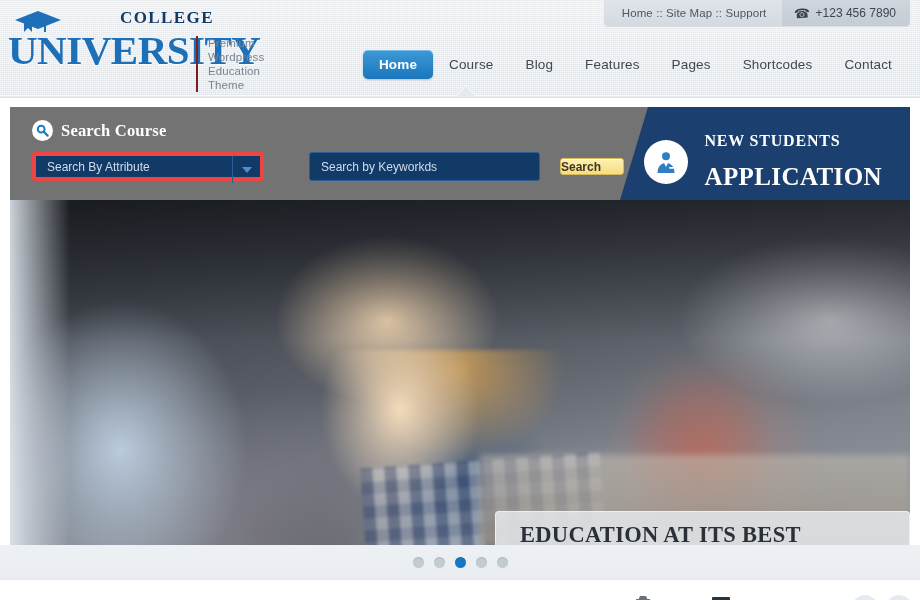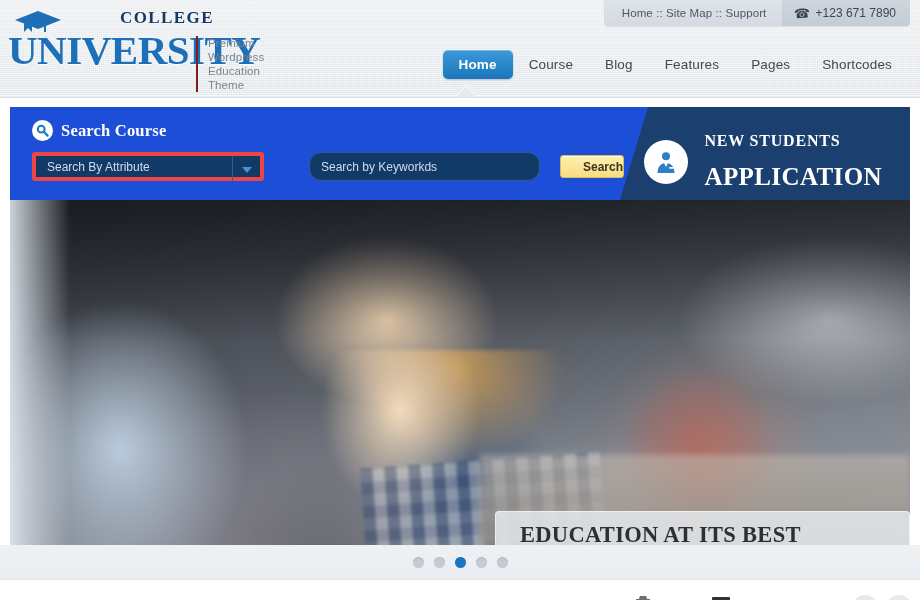--- a/index.html
+++ b/index.html
@@ -178,21 +178,21 @@
     left: 10px; top: 107px;
     width: 900px;
     height: 438px;
   }
 
   
   .search-band {
     position: relative;
     width: 900px;
     height: 107px;
-    background: #1d4ed8;
+    background: #737373;
     overflow: hidden;
   }
   .search-band-right {
     position: absolute;
     right: 0; top: 0;
     width: 290px;
     height: 93px;
     background: #1b3f6e;
     clip-path: polygon(28px 0, 100% 0, 100% 100%, 0 100%);
   }
@@ -256,43 +256,43 @@
     border-left: 5px solid transparent;
     border-right: 5px solid transparent;
     border-top: 6px solid #4f8fd0;
   }
   .keyword-box {
     width: 231px;
     height: 29px;
     margin-left: 45px;
     background: #123a66;
     border: 1px solid #2c5e96;
-    border-radius: 12px;
+    border-radius: 3px;
     display: flex;
     align-items: center;
     cursor: text;
   }
   .keyword-label {
     padding-left: 11px;
     font-size: 12px;
     color: #d0dced;
   }
   .search-btn {
     margin-left: 20px;
     width: 64px;
-    height: 23px;
+    height: 17px;
     border-radius: 3px;
     background: linear-gradient(180deg,#fdf0b0 0%, #f7dd83 100%);
     border: 1px solid #d9bc57;
     color: #3d3522;
     font-size: 12px;
     font-weight: bold;
     display: flex;
     align-items: center;
-    justify-content: flex-end;
+    justify-content: flex-start;
     cursor: pointer;
     box-shadow: inset 0 1px 0 rgba(255,255,255,.7);
   }
 
   
   .application {
     position: absolute;
     right: 28px; top: 26px;
     display: flex;
     align-items: center;
@@ -470,21 +470,21 @@
   <div class="header-bg">
     <div class="texture"></div>
   </div>
 
   <div class="topbar">
     <div class="topbar-links">
       <span>Home :: Site Map :: Support</span>
     </div>
     <div class="topbar-phone">
       <span class="phone-glyph">☎</span>
-      <span>+123 671 7890</span>
+      <span>+123 456 7890</span>
     </div>
   </div>
 
   <div class="logo">
     <svg class="logo-mark" viewBox="0 0 48 26">
       <polygon points="24,1 47,10 24,19 1,10" fill="#1d6fb8"></polygon>
       <path d="M10 13 L10 22 L14 18 L18 22 L18 15 Z" fill="#1d6fb8"></path>
       <rect x="30" y="12" width="2" height="10" fill="#1d6fb8"></rect>
     </svg>
     <div class="logo-text-wrap">
@@ -508,20 +508,23 @@
       <span>Blog</span>
     </div>
     <div class="nav-item">
       <span>Features</span>
     </div>
     <div class="nav-item">
       <span>Pages</span>
     </div>
     <div class="nav-item">
       <span>Shortcodes</span>
+    </div>
+    <div class="nav-item">
+      <span>Contact</span>
     </div>
   </nav>
   <div class="nav-caret"></div>
 
   <div class="content">
 
     <div class="search-band">
       <div class="search-band-right"></div>
 
       <div class="search-title">

